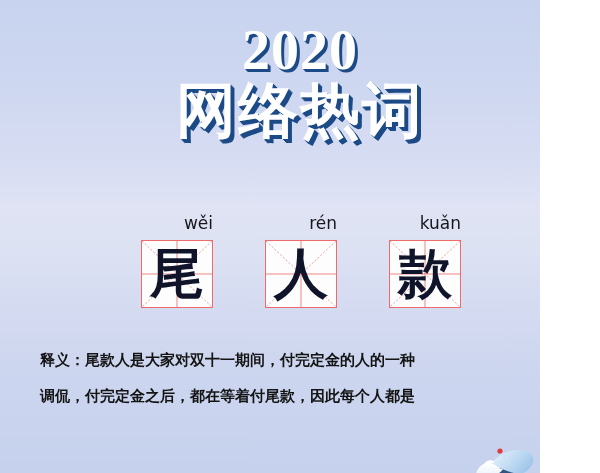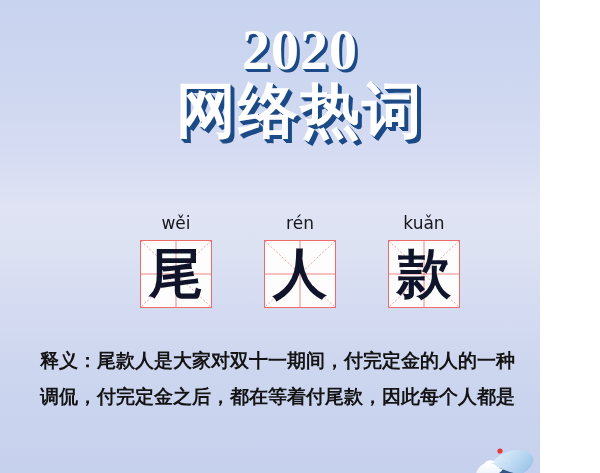--- a/index.html
+++ b/index.html
@@ -75,21 +75,21 @@
     width: 600px;
     display: flex;
     justify-content: center;
     gap: 50px;
   }
 
   .char-card {
     width: 74px;
     display: flex;
     flex-direction: column;
-    align-items: center;
+    align-items: flex-end;
   }
 
   .pinyin {
     font-family: "DejaVu Sans", "Liberation Sans", sans-serif;
     font-size: 17px;
     color: #16161c;
     line-height: 1;
     margin-bottom: 8px;
     white-space: nowrap;
   }
@@ -147,21 +147,21 @@
     z-index: 2;
   }
 
   
   .explanation {
     position: absolute;
     top: 342px;
     left: 40px;
     width: 528px;
     font-family: "DejaVu Sans", "Liberation Sans", sans-serif;
-    font-size: 19px;
+    font-size: 15px;
     font-weight: 700;
     line-height: 36px;
     color: #141414;
     letter-spacing: 0px;
   }
 
   
   .logo {
     position: absolute;
     left: 470px;

